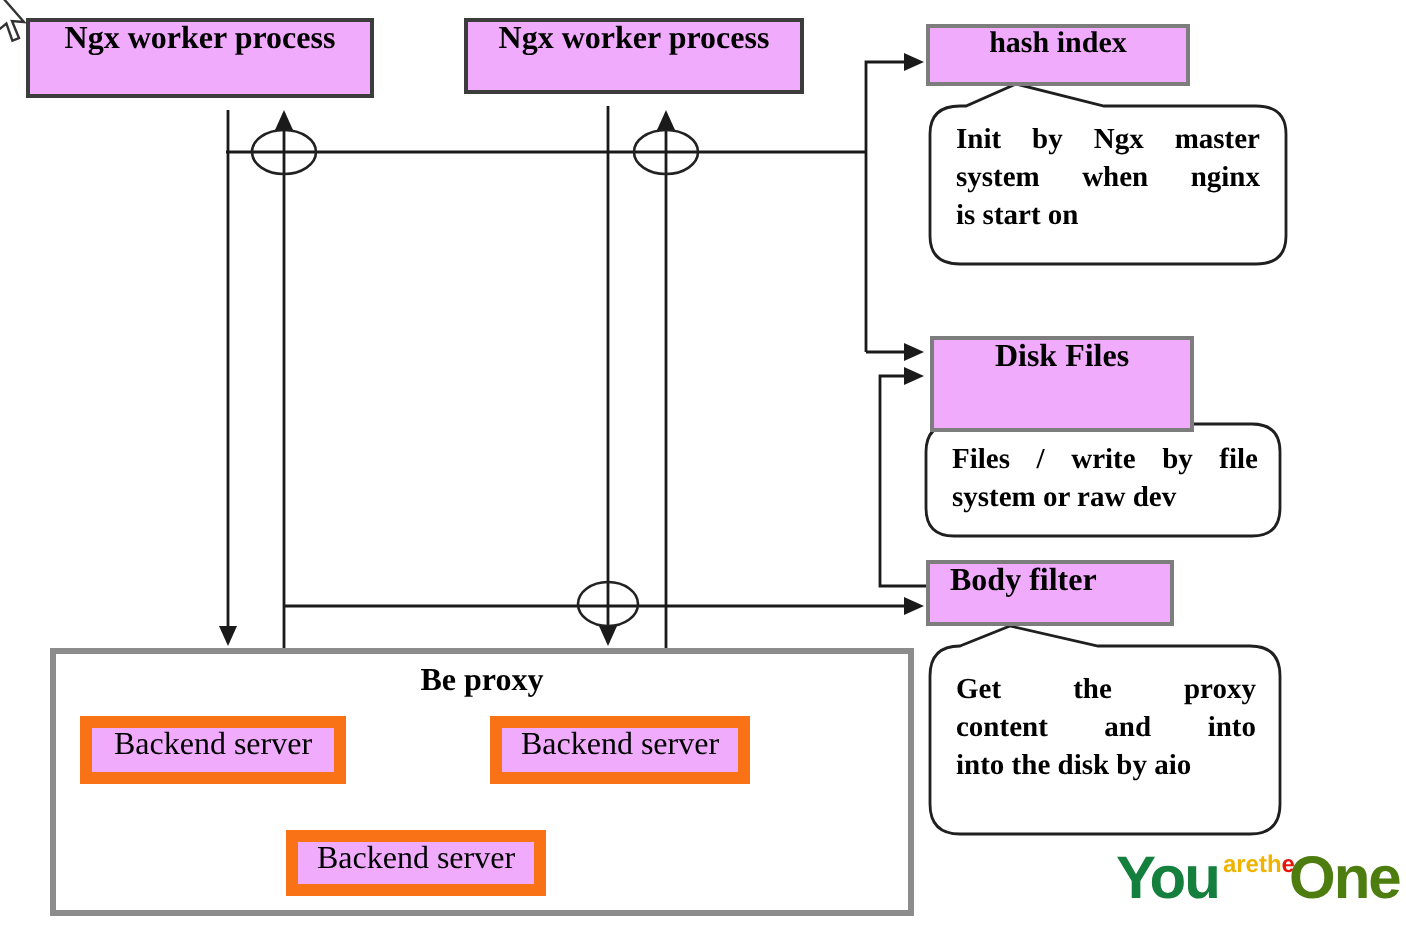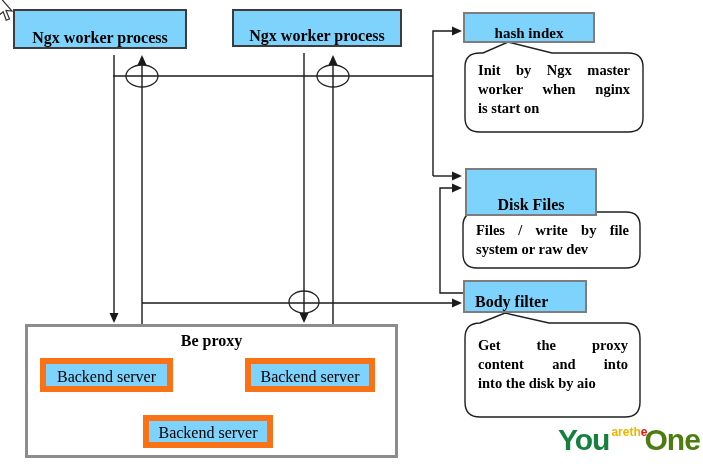--- a/index.html
+++ b/index.html
@@ -2,34 +2,34 @@
 <html><head>
 <meta charset="utf-8">
 <style>
   html,body{margin:0;padding:0;background:#ffffff;}
   #stage{
     position:relative;width:703px;height:466px;background:#ffffff;overflow:hidden;
     font-family:"Liberation Serif","DejaVu Serif",serif;color:#000;
   }
   #wires{position:absolute;left:0;top:0;z-index:1;}
   .node{
-    position:absolute;box-sizing:border-box;background:#7dd3fc;z-index:2;
-    display:flex;align-items:flex-end;justify-content:center;
+    position:absolute;box-sizing:border-box;background:#f0abfc;z-index:2;
+    display:flex;align-items:flex-start;justify-content:center;
     font-weight:bold;font-size:16px;line-height:1.1;
   }
   .node.dark{border:2px solid #3c3c3c;}
   .node.gray{border:2px solid #7d7d7d;}
   .node.left-text{justify-content:flex-start;padding-left:10px;}
   #worker1{left:13px;top:9px;width:174px;height:40px;}
   #worker2{left:232px;top:9px;width:170px;height:38px;}
   #hash{left:463px;top:12px;width:132px;height:31px;font-size:15px;}
   #disk{left:465px;top:168px;width:132px;height:48px;}
   #bodyf{left:463px;top:280px;width:124px;height:33px;}
   #beproxy{
-    position:absolute;box-sizing:border-box;left:25px;top:324px;width:373px;height:134px;
+    position:absolute;box-sizing:border-box;left:25px;top:324px;width:432px;height:134px;
     border:3px solid #8c8c8c;background:#ffffff;z-index:2;
   }
   #beproxy .title{ text-align:center;font-weight:bold;font-size:16px;padding-top:5px; }
   .backend{font-weight:normal;font-size:16px;border:6px solid #f97316;z-index:3;}
   #backend1{left:40px;top:358px;width:133px;height:34px;}
   #backend2{left:245px;top:358px;width:130px;height:34px;}
   #backend3{left:143px;top:415px;width:130px;height:33px;}
   .callout-text{
     position:absolute;z-index:3;font-weight:bold;font-size:14.5px;line-height:19px;
   }
@@ -112,21 +112,21 @@
   </div>
   <div id="backend2" class="node backend">
     <span>Backend server</span>
   </div>
   <div id="backend3" class="node backend">
     <span>Backend server</span>
   </div>
 
   <div id="ct-hash" class="callout-text">
     <span class="callout-line">Init by Ngx master</span>
-    <span class="callout-line">worker when nginx</span>
+    <span class="callout-line">system when nginx</span>
     <span class="callout-line last">is start on</span>
   </div>
   <div id="ct-disk" class="callout-text">
     <span class="callout-line">Files / write by file</span>
     <span class="callout-line last">system or raw dev</span>
   </div>
   <div id="ct-body" class="callout-text">
     <span class="callout-line">Get the proxy</span>
     <span class="callout-line">content and into</span>
     <span class="callout-line last">into the disk by aio</span>

